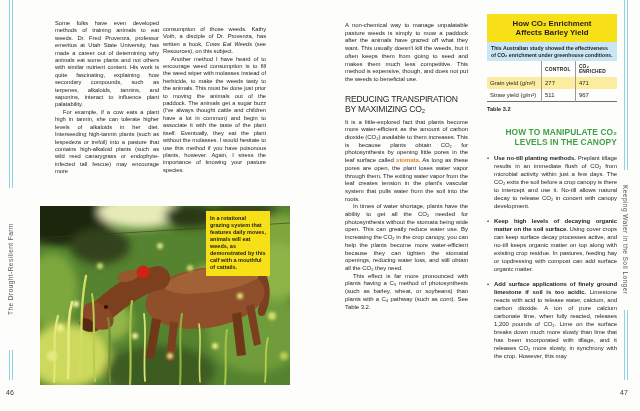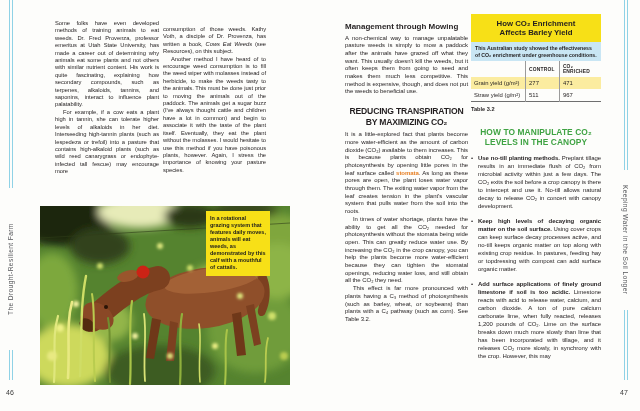--- a/index.html
+++ b/index.html
@@ -16,42 +16,42 @@
   .edge-right { writing-mode:vertical-rl; }
   .pagenum { position:absolute; font-size:7px; color:#3a3a3a; }
 
   .col { position:absolute; text-align:justify; }
   .col p { margin:0; }
   .body-sm { font-size:5.8px; line-height:7.4px; letter-spacing:-.05px; }
   .body-md { font-size:6px;   line-height:7.7px; letter-spacing:-.05px; }
   .indent { text-indent:8px; }
   .h-article { font-size:8.4px; font-weight:bold; line-height:10px; white-space:pre-line; margin-bottom:5px; text-align:left; }
   .h-section { font-size:8px; font-weight:bold; line-height:9.5px; margin-bottom:3px; text-align:left; }
-  .h-caps { font-size:8.6px; font-weight:bold; line-height:10.5px; white-space:pre-line; margin:10px 0 4px; text-align:center; letter-spacing:-.2px; }
+  .h-caps { font-size:8.6px; font-weight:normal; line-height:10.5px; white-space:pre-line; margin:10px 0 4px; text-align:left; letter-spacing:-.2px; }
   .booktitle { font-style:italic; }
   .kw { color:#e67e22; font-weight:bold; }
 
   
   .photo { position:absolute; left:40px; top:206px; width:250px; height:179px; overflow:hidden; }
   .caption { position:absolute; left:206px; top:211px; width:64px; background:#f7e017;
     font-size:5.5px; font-weight:bold; line-height:7px; padding:4px 4px 5px; color:#1c1c1c; }
 
   
-  .sidebar { position:absolute; left:471px; top:14px; width:130px; }
+  .sidebar { position:absolute; left:487px; top:14px; width:130px; }
   .tbl-title { background:#f7e017; text-align:center; font-weight:bold; font-size:7.8px;
     line-height:9.2px; padding:5px 6px; white-space:pre-line; }
   .tbl-sub { background:#c9e6f4; font-weight:bold; font-size:5.2px; line-height:6.4px; padding:3px 4px; }
   .tbl-grid { width:100%; border-collapse:collapse; border-bottom:1px solid #6f6f6f; }
   .tbl-grid th, .tbl-grid td { border-left:1px solid #9b9b9b; padding:3px 3px; text-align:left; vertical-align:middle; }
   .tbl-grid th:first-child, .tbl-grid td:first-child { border-left:none; }
   .tbl-grid th { font-size:4.9px; letter-spacing:.2px; font-weight:bold; }
   .tbl-grid td { font-size:5.9px; }
   .row-hi td { background:#fbeca0; }
   .tbl-caption { font-size:5.6px; font-weight:bold; margin-top:4px; }
-  .h-green { color:#3fa343; font-size:8.4px; line-height:10px; white-space:pre-line; margin-top:15px; letter-spacing:.1px; text-align:center; }
+  .h-green { color:#3fa343; font-size:8.4px; line-height:10px; white-space:pre-line; margin-top:15px; letter-spacing:.1px; text-align:right; }
   .bullets { margin-top:7px; }
   .bullet { position:relative; padding-left:7px; margin-bottom:7px; text-align:justify;
     font-size:6px; line-height:8px; letter-spacing:-.05px; }
   .bullet .bdot { position:absolute; left:0; top:0; font-size:6px; }
 </style>
 </head>
 <body>
 
 <div class="rail" style="left:9px; top:0; height:188px;"></div>
 <div class="edge-label edge-left" style="left:3px; top:192px; height:154px;">The Drought-Resilient Farm</div>
@@ -137,21 +137,20 @@
       <circle cx="95" cy="130" r="3" fill="#f6f3a2"></circle>
       <circle cx="244" cy="150" r="4" fill="#b9cc4f"></circle>
       <circle cx="60" cy="60" r="3" fill="#cfe06a"></circle>
       <circle cx="120" cy="40" r="3" fill="#dfe77d"></circle>
     </g>
   </svg>
 </div>
 <div class="caption">In a rotational grazing system that features daily moves, animals will eat weeds, as demonstrated by this calf with a mouthful of cattails.</div>
 
 <div class="col" style="left:345px; top:22px; width:123px;">
-  <h2 class="h-section">Management through Mowing</h2>
   <p class="body-md">A non-chemical way to manage unpalatable pasture weeds is simply to mow a paddock after the animals have grazed off what they want. This usually doesn't kill the weeds, but it often keeps them from going to seed and makes them much less competitive. This method is expensive, though, and does not put the weeds to beneficial use.</p>
   <h2 class="h-caps">REDUCING TRANSPIRATION
 BY MAXIMIZING CO₂</h2>
   <p class="body-md"><span>It is a little-explored fact that plants become more water-efficient as the amount of carbon dioxide (CO₂) available to them increases. This is because plants obtain CO₂ for photosynthesis by opening little pores in the leaf surface called </span><span class="kw">stomata</span><span>. As long as these pores are open, the plant loses water vapor through them. The exiting water vapor from the leaf creates tension in the plant's vascular system that pulls water from the soil into the roots.</span></p>
   <p class="body-md indent">In times of water shortage, plants have the ability to get all the CO₂ needed for photosynthesis without the stomata being wide open. This can greatly reduce water use. By increasing the CO₂ in the crop canopy, you can help the plants become more water-efficient because they can tighten the stomatal openings, reducing water loss, and still obtain all the CO₂ they need.</p>
   <p class="body-md indent">This effect is far more pronounced with plants having a C₃ method of photosynthesis (such as barley, wheat, or soybeans) than plants with a C₄ pathway (such as corn). See Table 3.2.</p>
 </div>
 
 <div class="sidebar">
   <div>

